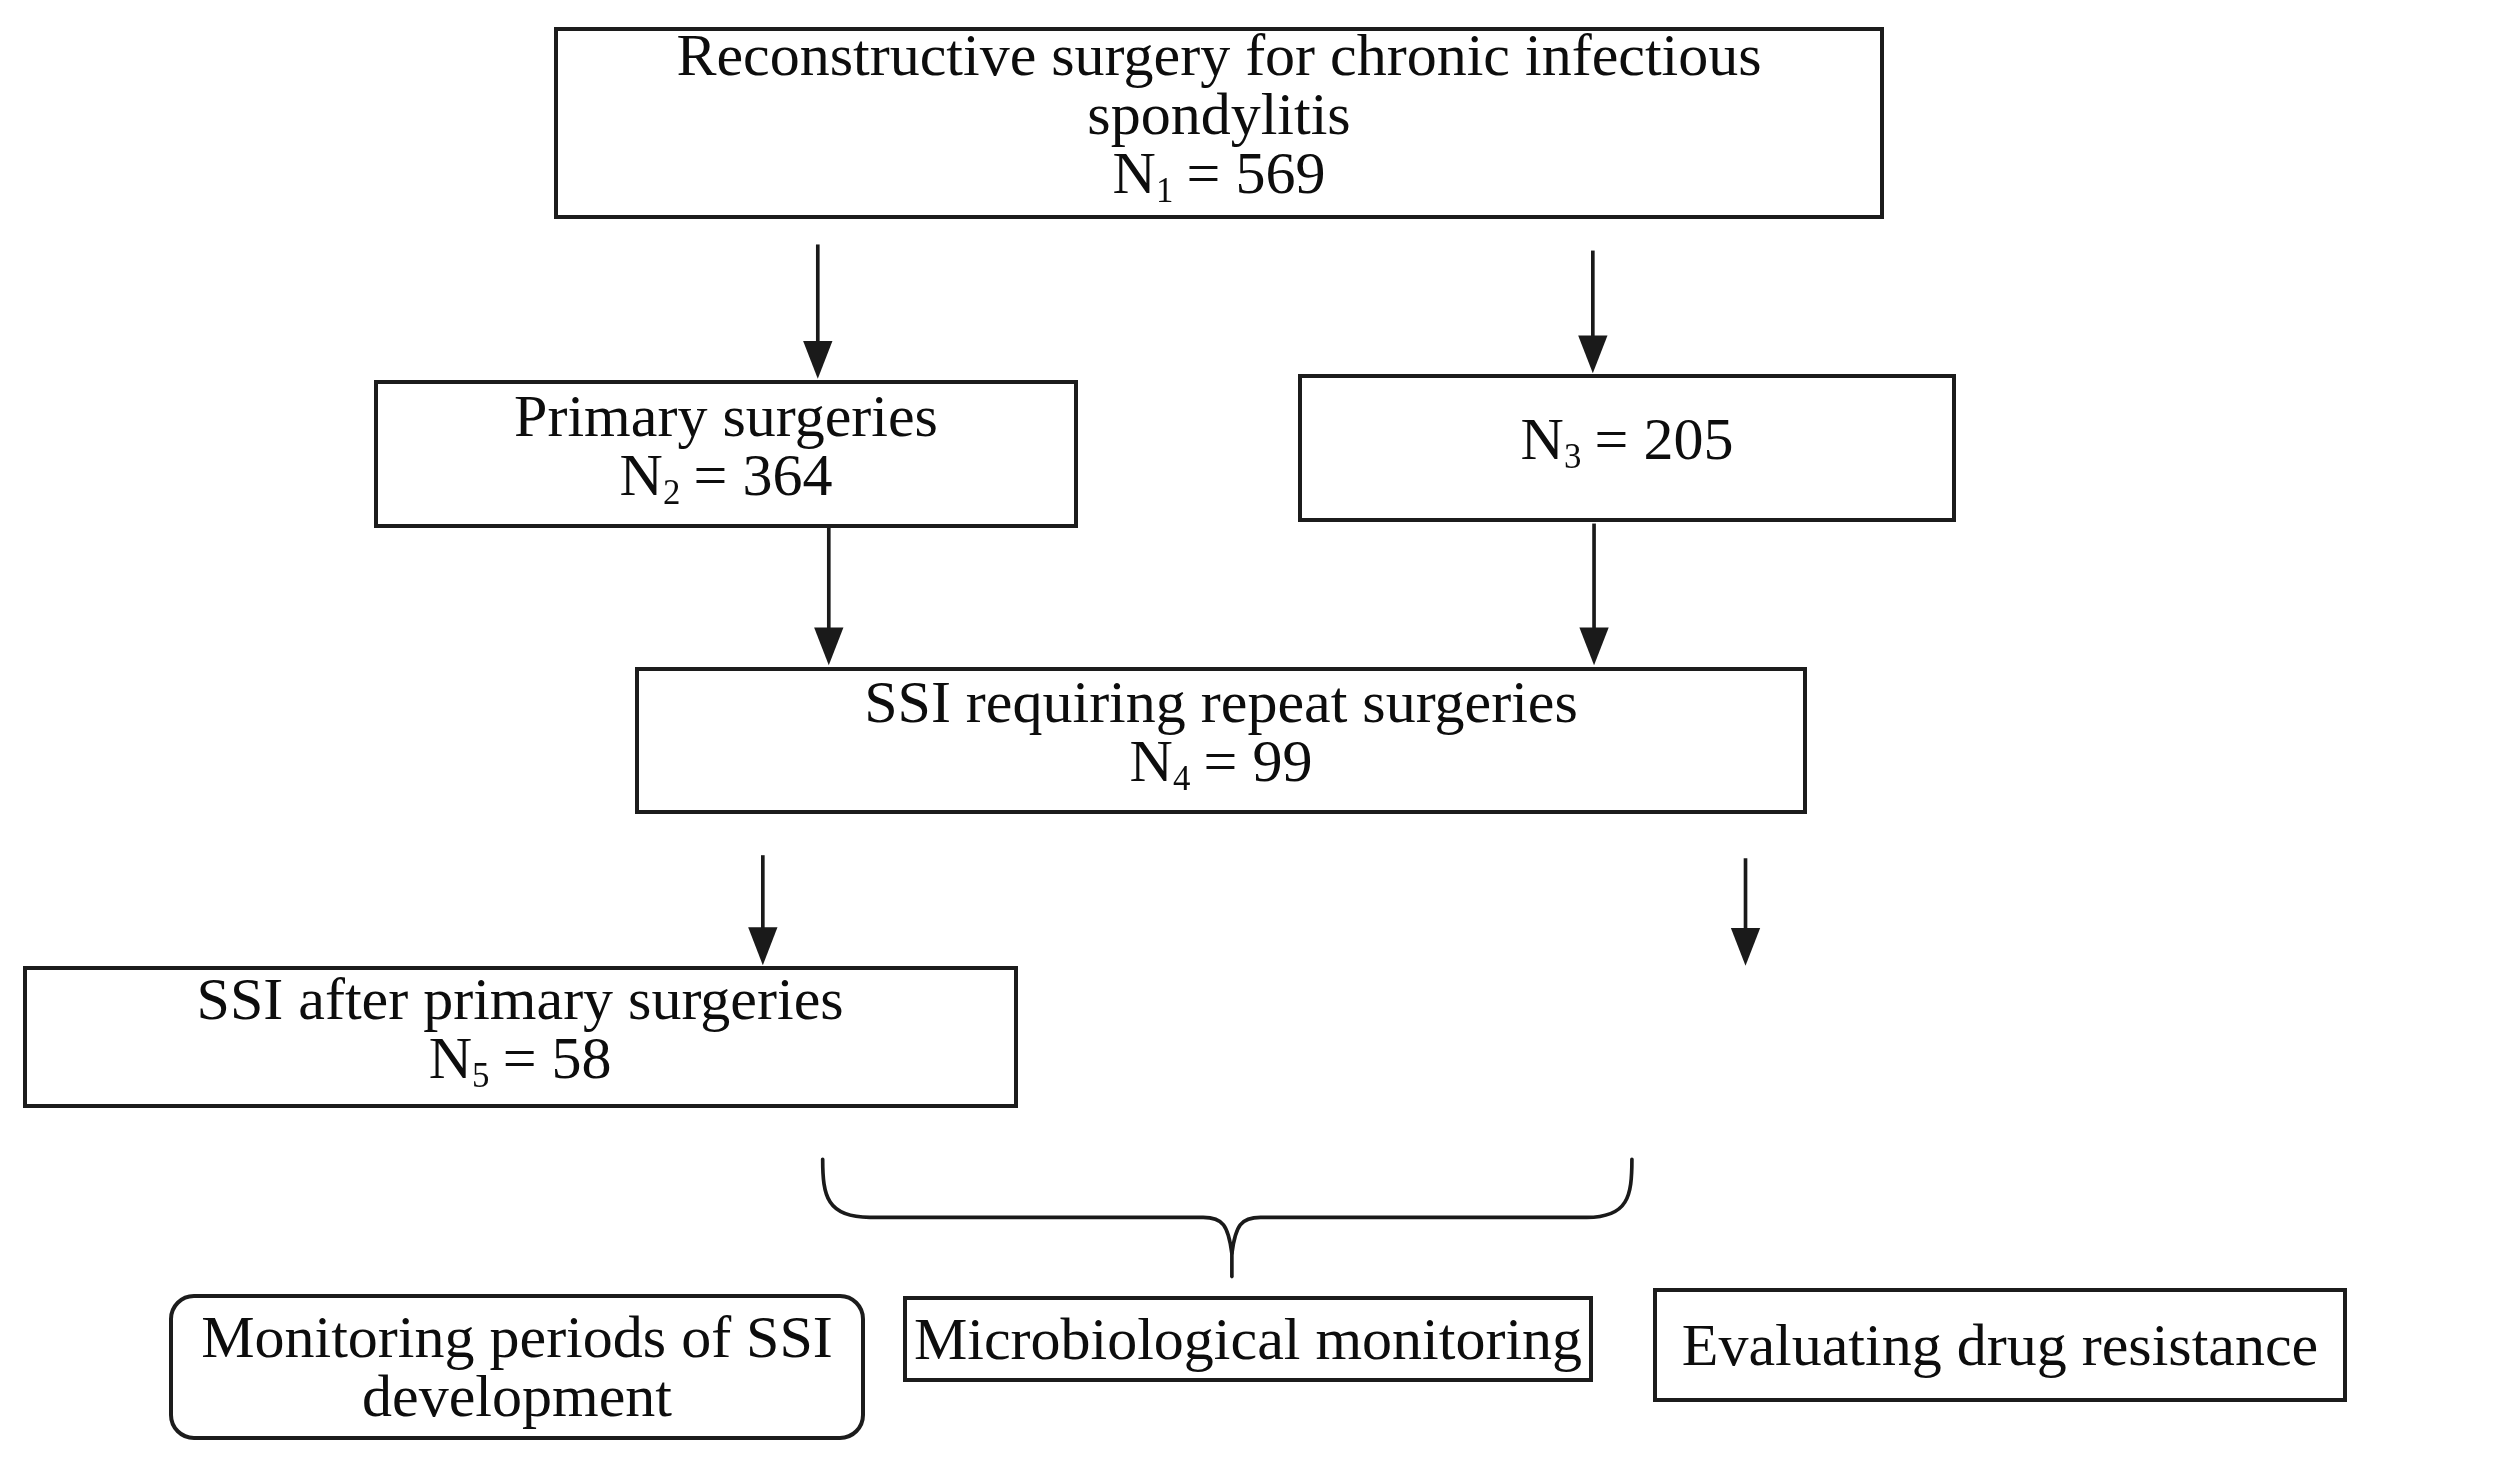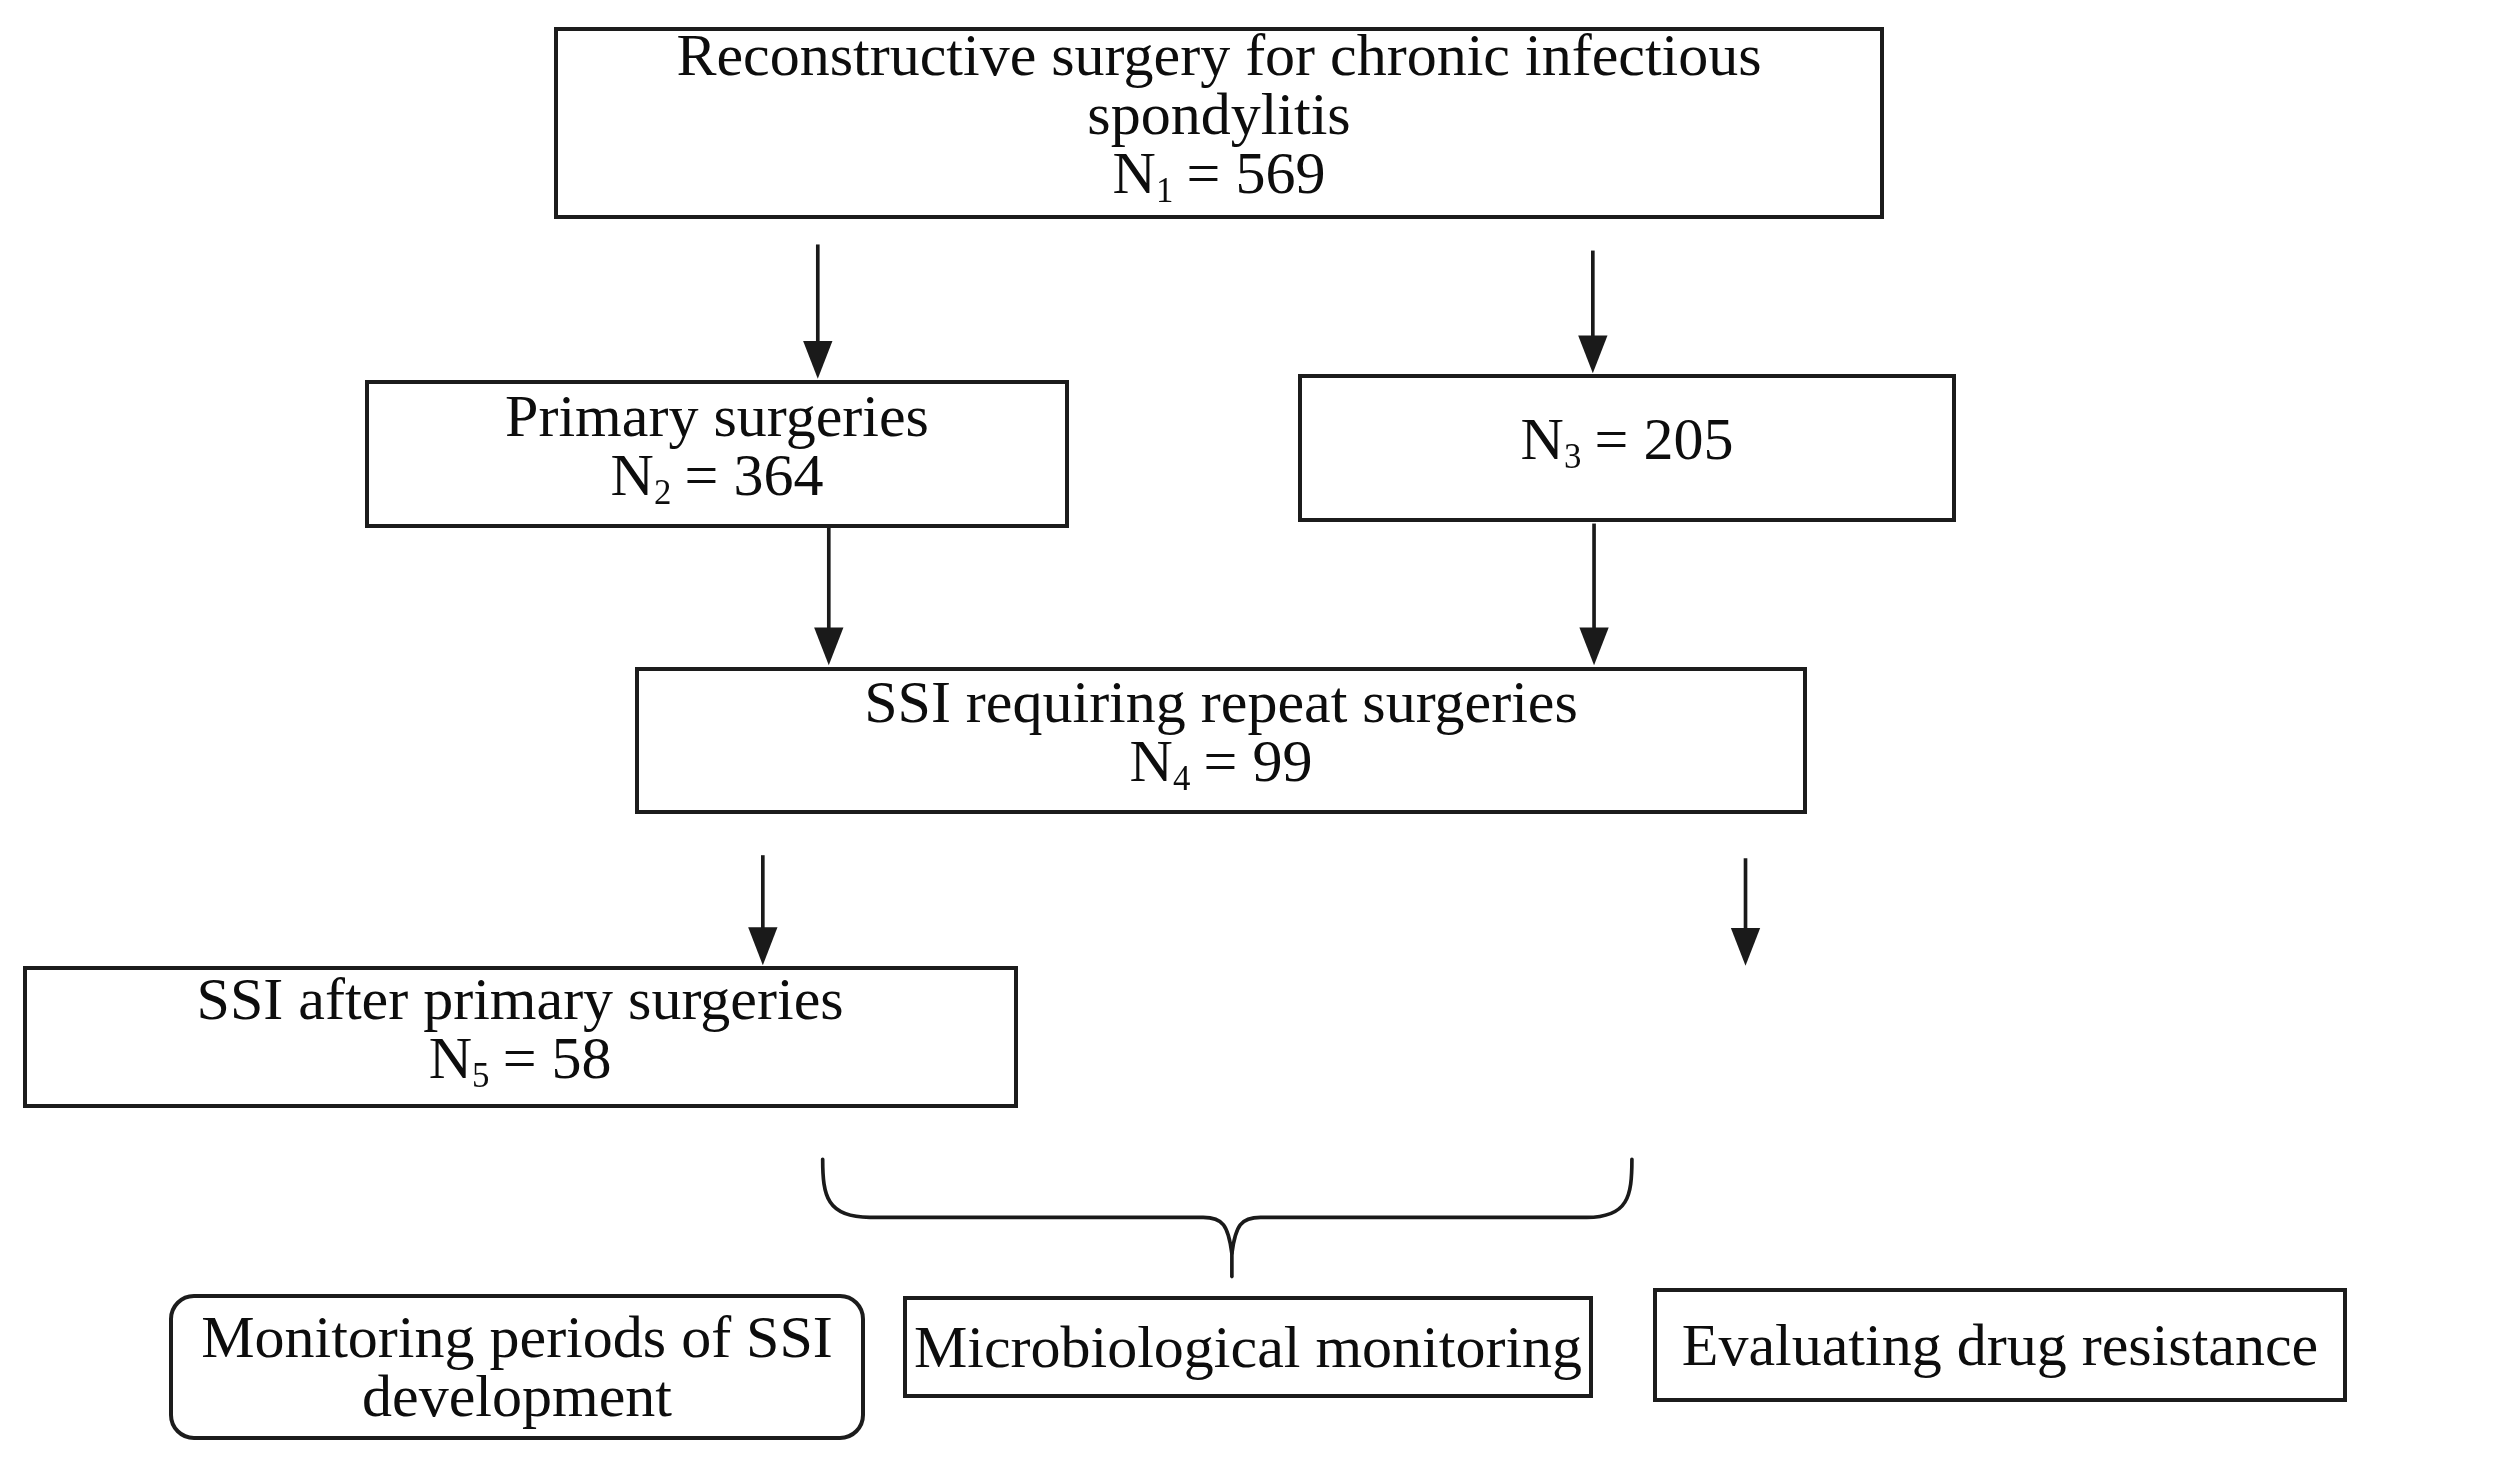--- a/index.html
+++ b/index.html
@@ -26,27 +26,27 @@
     font-size:60px;
     line-height:59px;
     white-space:nowrap;
   }
   .sub{
     font-size:58%;
     vertical-align:-0.25em;
   }
   .val{margin-left:0.22em;}
   .b1{left:554px;top:27px;width:1330px;height:192px;}
-  .b2{left:365px;top:380px;width:704px;height:148px;}
+  .b2{left:374px;top:380px;width:704px;height:148px;}
   .b3{left:1298px;top:374px;width:658px;height:148px;}
   .b4{left:635px;top:667px;width:1172px;height:147px;}
   .b5{left:22.6px;top:966px;width:995px;height:142px;}
   .b6{left:1408px;top:967px;width:1079px;height:143px;}
   .b7{left:169px;top:1294px;width:696px;height:146px;border-radius:25px;}
-  .b8{left:903px;top:1296px;width:690px;height:102px;}
+  .b8{left:903px;top:1296px;width:690px;height:86px;}
   .b9{left:1653px;top:1288px;width:694px;height:114px;}
   #connectors{
     position:absolute;left:0;top:0;width:2512px;height:1460px;
     pointer-events:none;
   }
   #connectors line{
     stroke:var(--connector,#1a1a1a);stroke-width:6;
   }
   #connectors polygon{
     fill:var(--connector,#1a1a1a);stroke:none;

